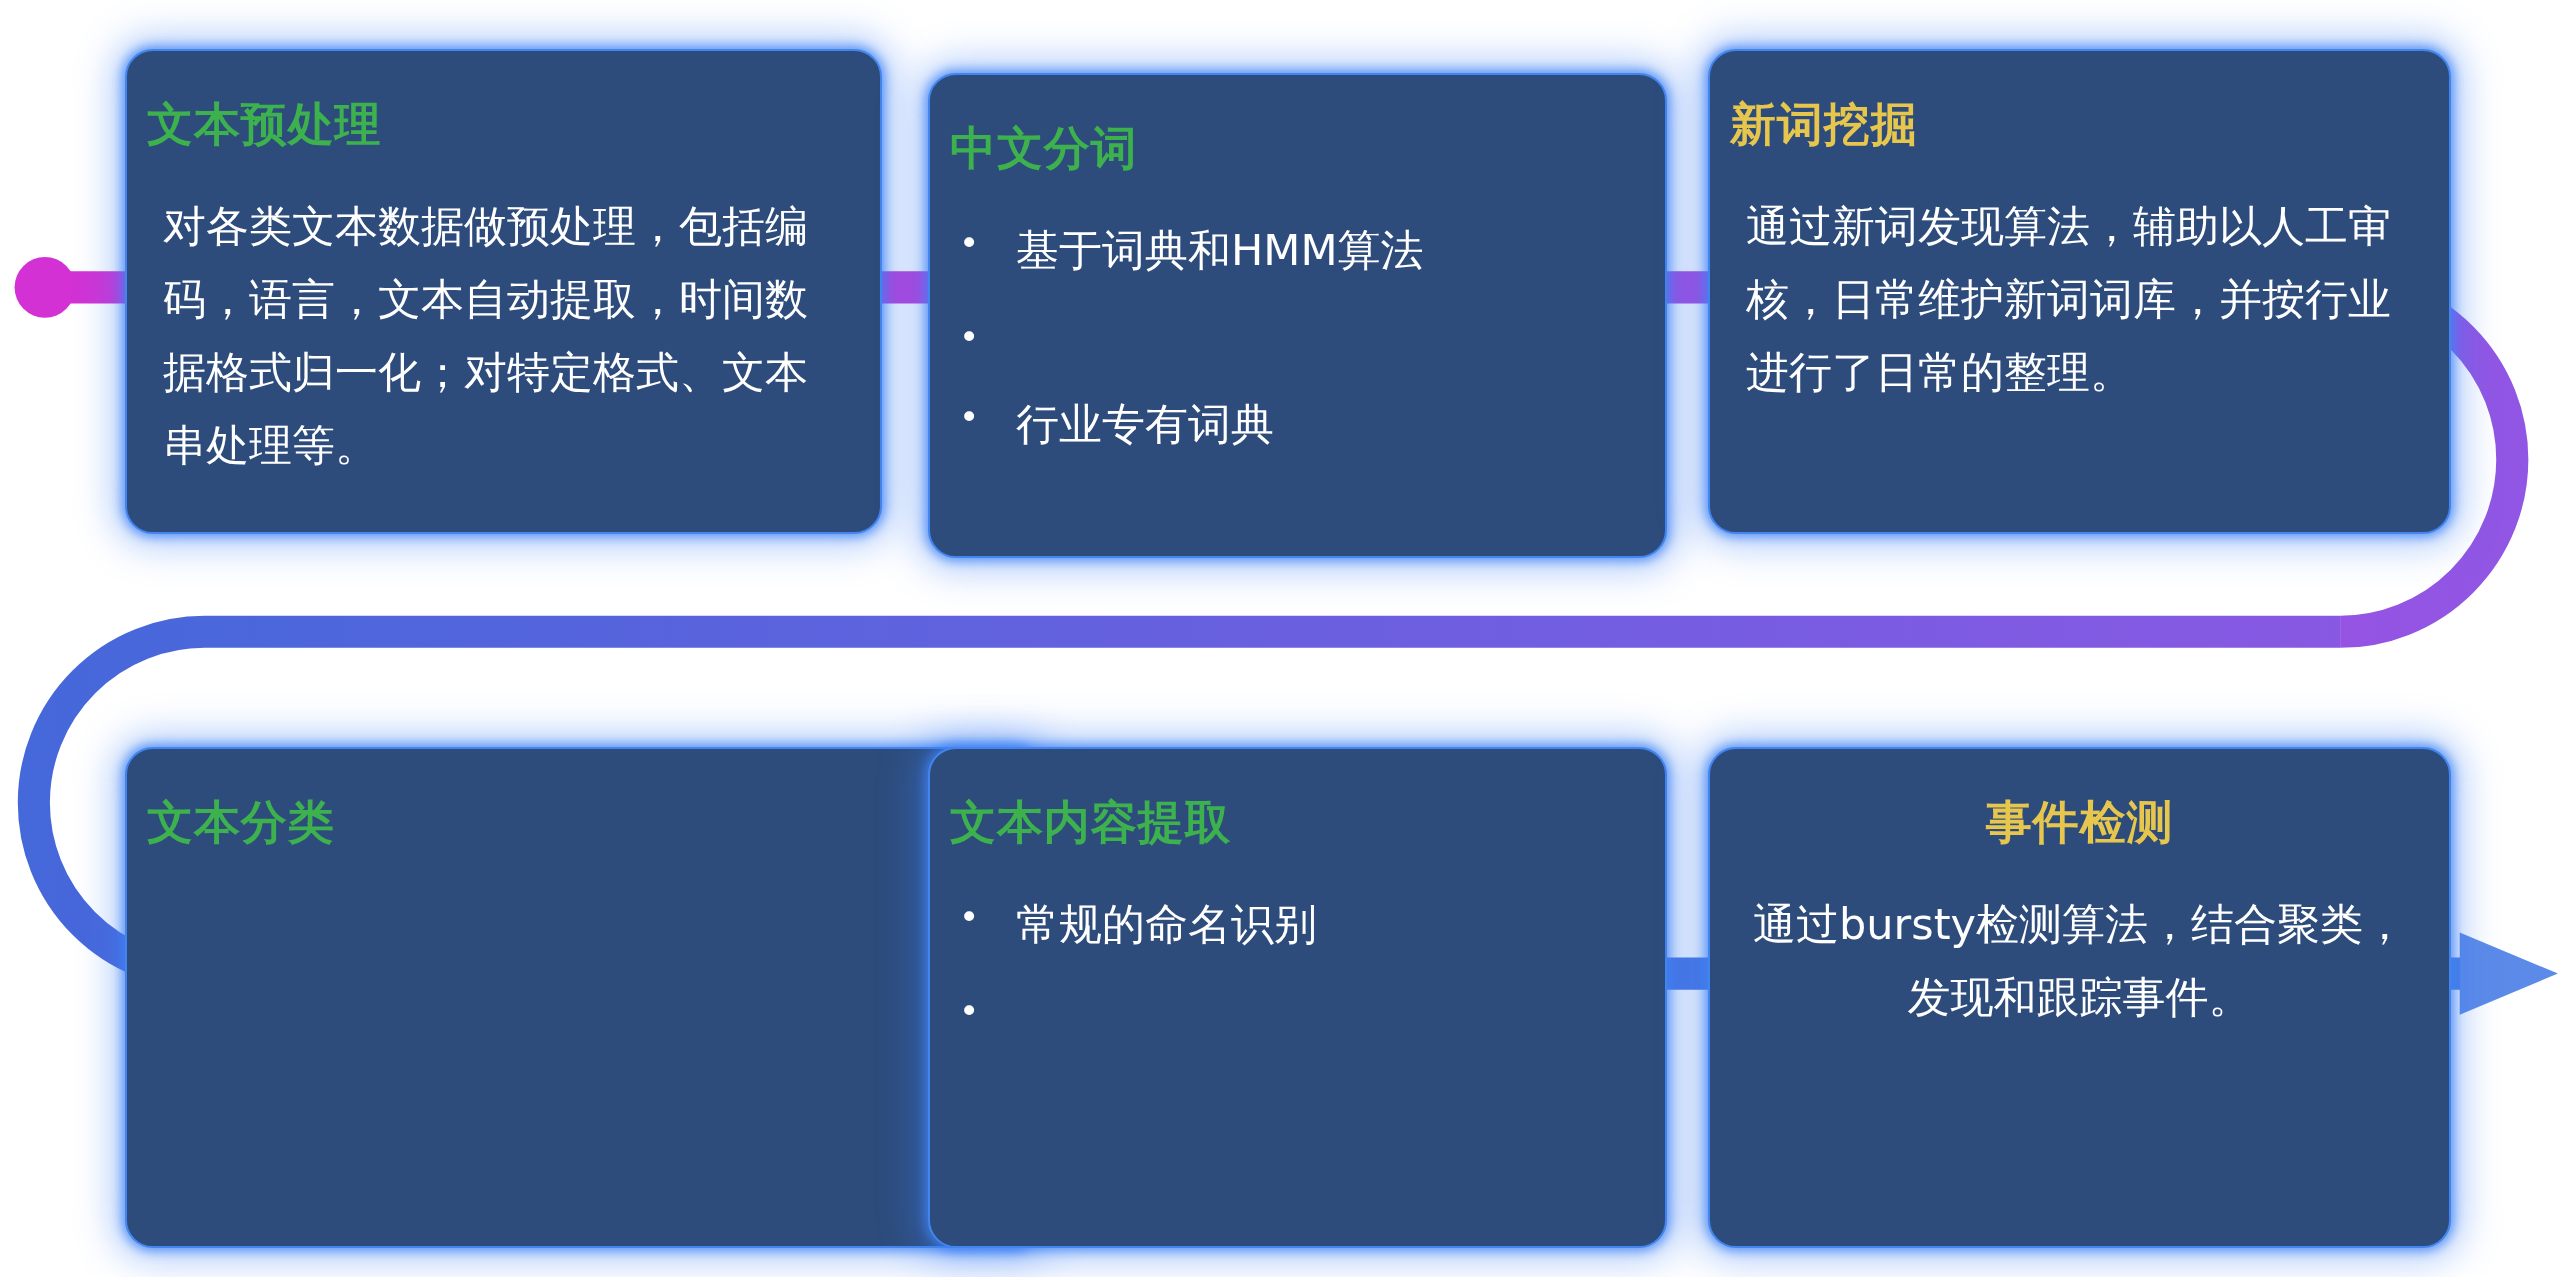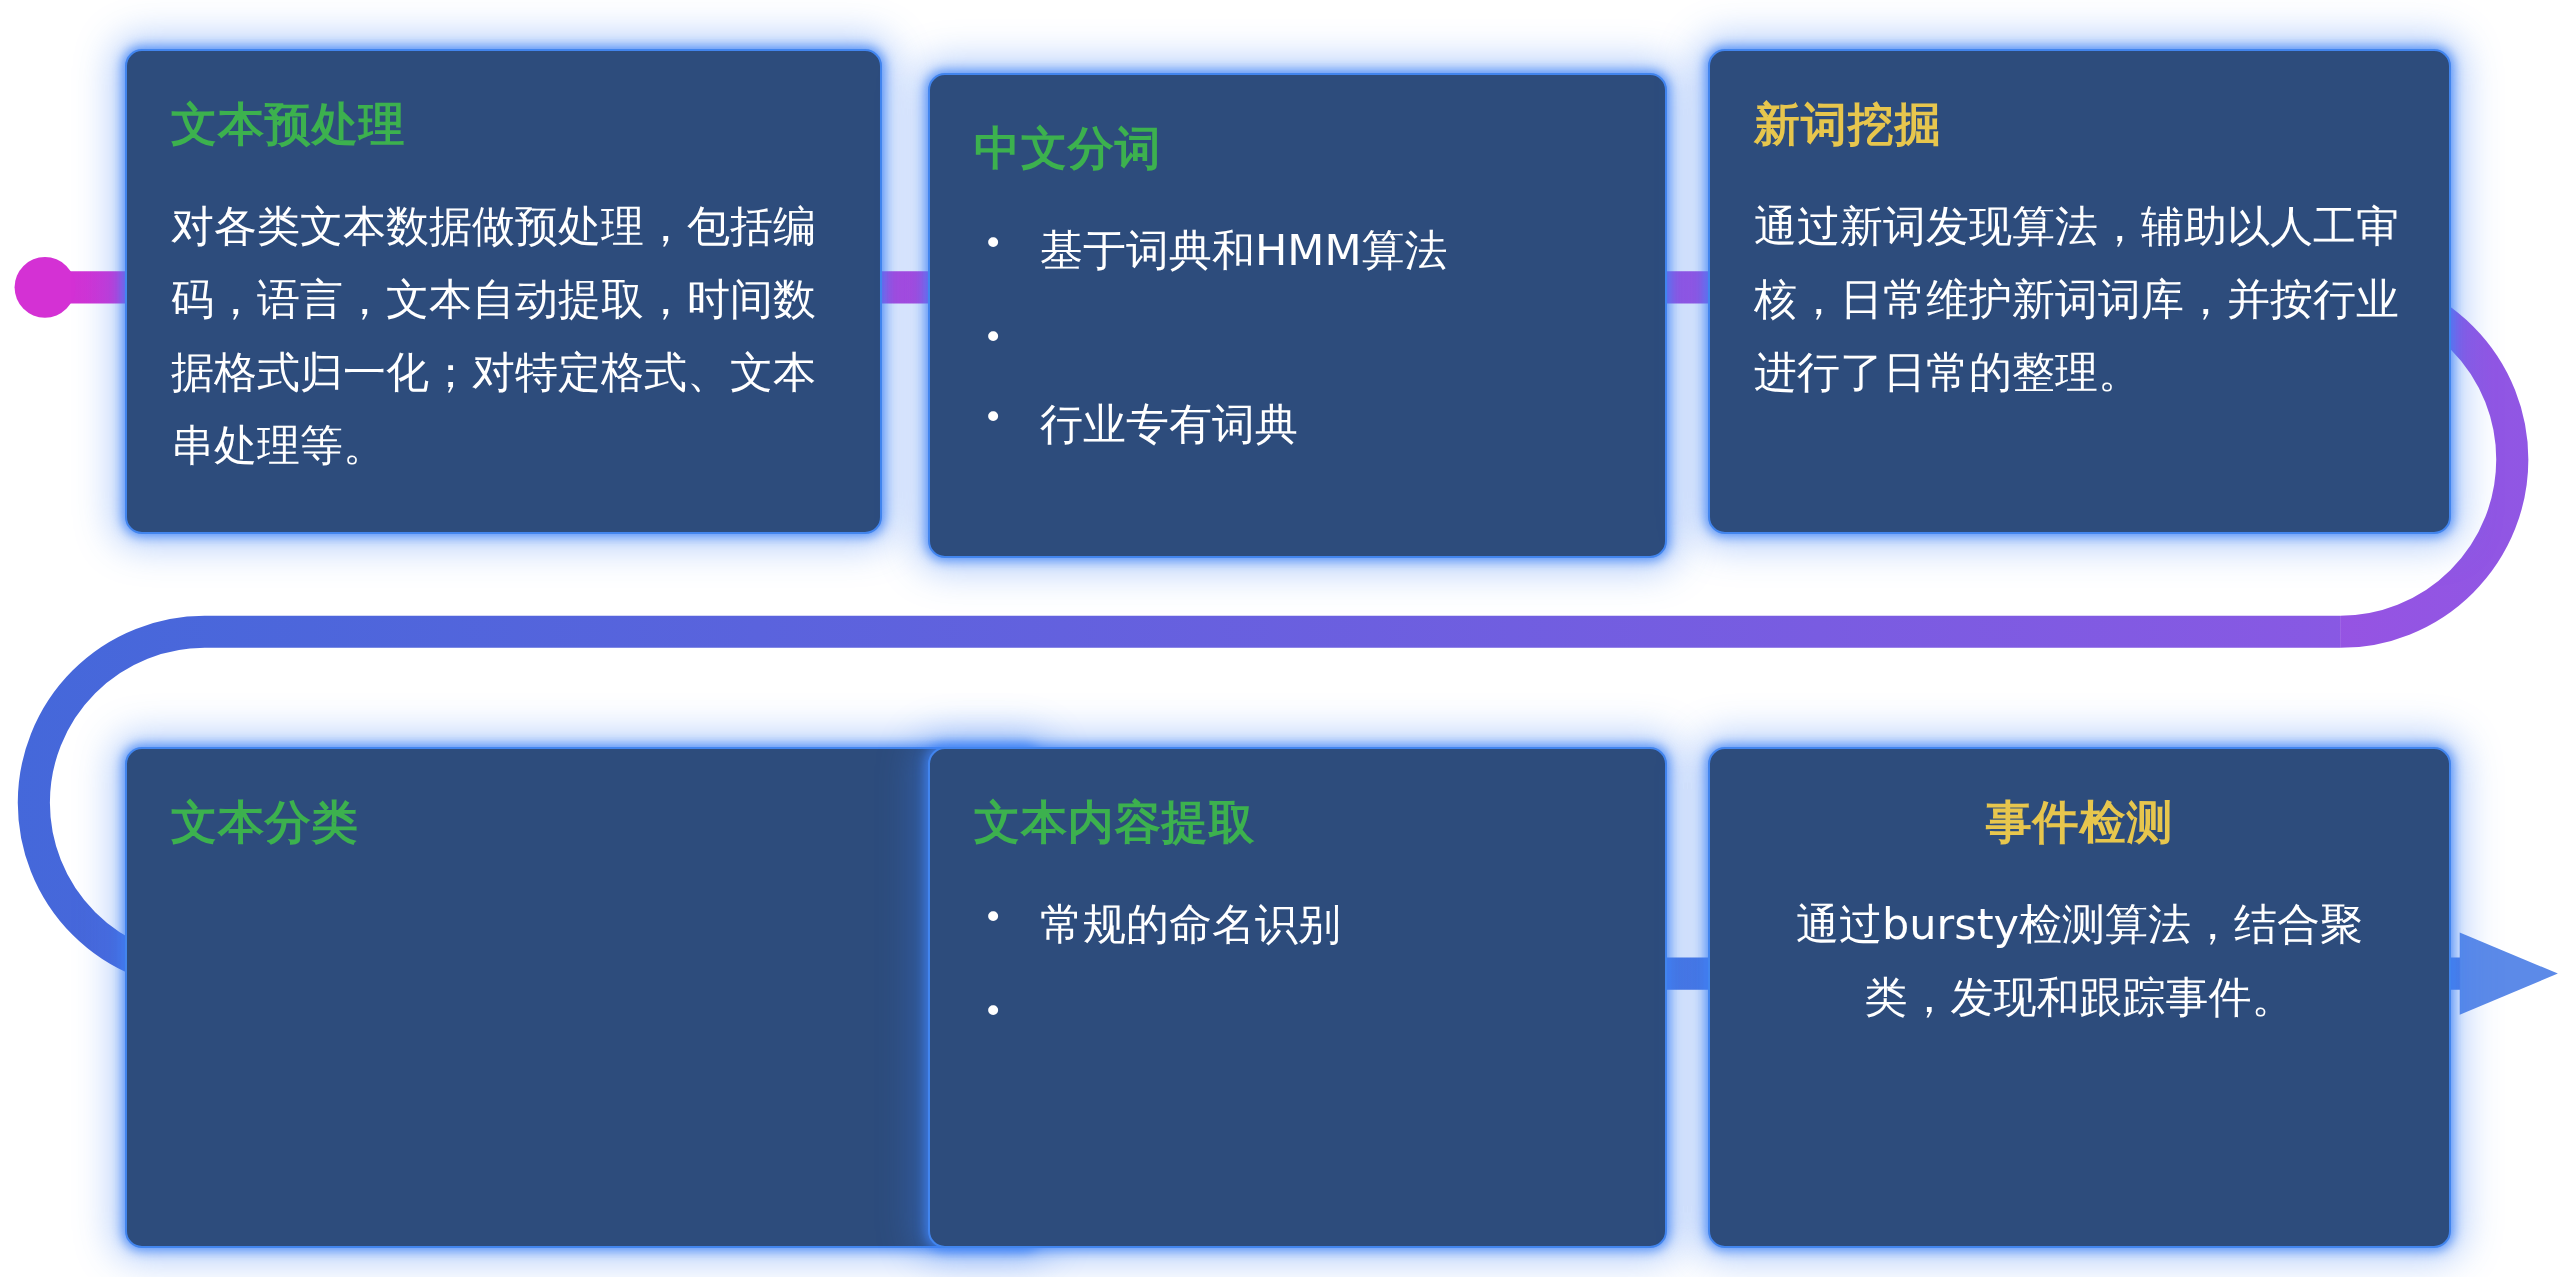--- a/index.html
+++ b/index.html
@@ -32,43 +32,43 @@
   }
   .st-magenta{stop-color:var(--pipe-magenta);}
   .st-purple{stop-color:var(--pipe-purple);}
   .st-blue{stop-color:var(--pipe-blue);}
   .st-blue2{stop-color:var(--pipe-blue2);}
   .card{
     position:absolute;
     box-sizing:border-box;
     background:var(--card-bg);
     border:2.7px solid var(--card-border);
-    border-radius:17px;
-    padding:43px 44px;
+    border-radius:28px;
+    padding:43px 20px;
     box-shadow:
       0 0 10.7px 2.7px rgba(63,130,245,0.80),
       0 0 37px 12.5px rgba(63,130,245,0.38);
     color:var(--body-text);
   }
   .c1{left:125px;top:49px;width:757px;height:485px;}
   .c2{left:928px;top:49px;width:739px;height:485px;margin-top:24px;}
   .c3{left:1708px;top:49px;width:743px;height:485px;}
   .c4{left:125px;top:747px;width:915px;height:501px;}
   .c5{left:928px;top:747px;width:739px;height:501px;}
   .c6{left:1708px;top:747px;width:743px;height:501px;text-align:center;}
   .card-title{
     margin:0 0 34px 0;
     font-size:46px;
     font-weight:700;
     letter-spacing:0.9px;
   }
   .title-green{color:var(--title-green);}
   .title-yellow{color:var(--title-yellow);}
   .card-body{
-    margin:0;
+    margin:16px;
     font-size:43px;
     line-height:1.7;
     color:var(--body-text);
   }
   .card-bullets{
     list-style:none;
     margin:0;
     padding:0;
     font-size:43px;
     line-height:1.7;

